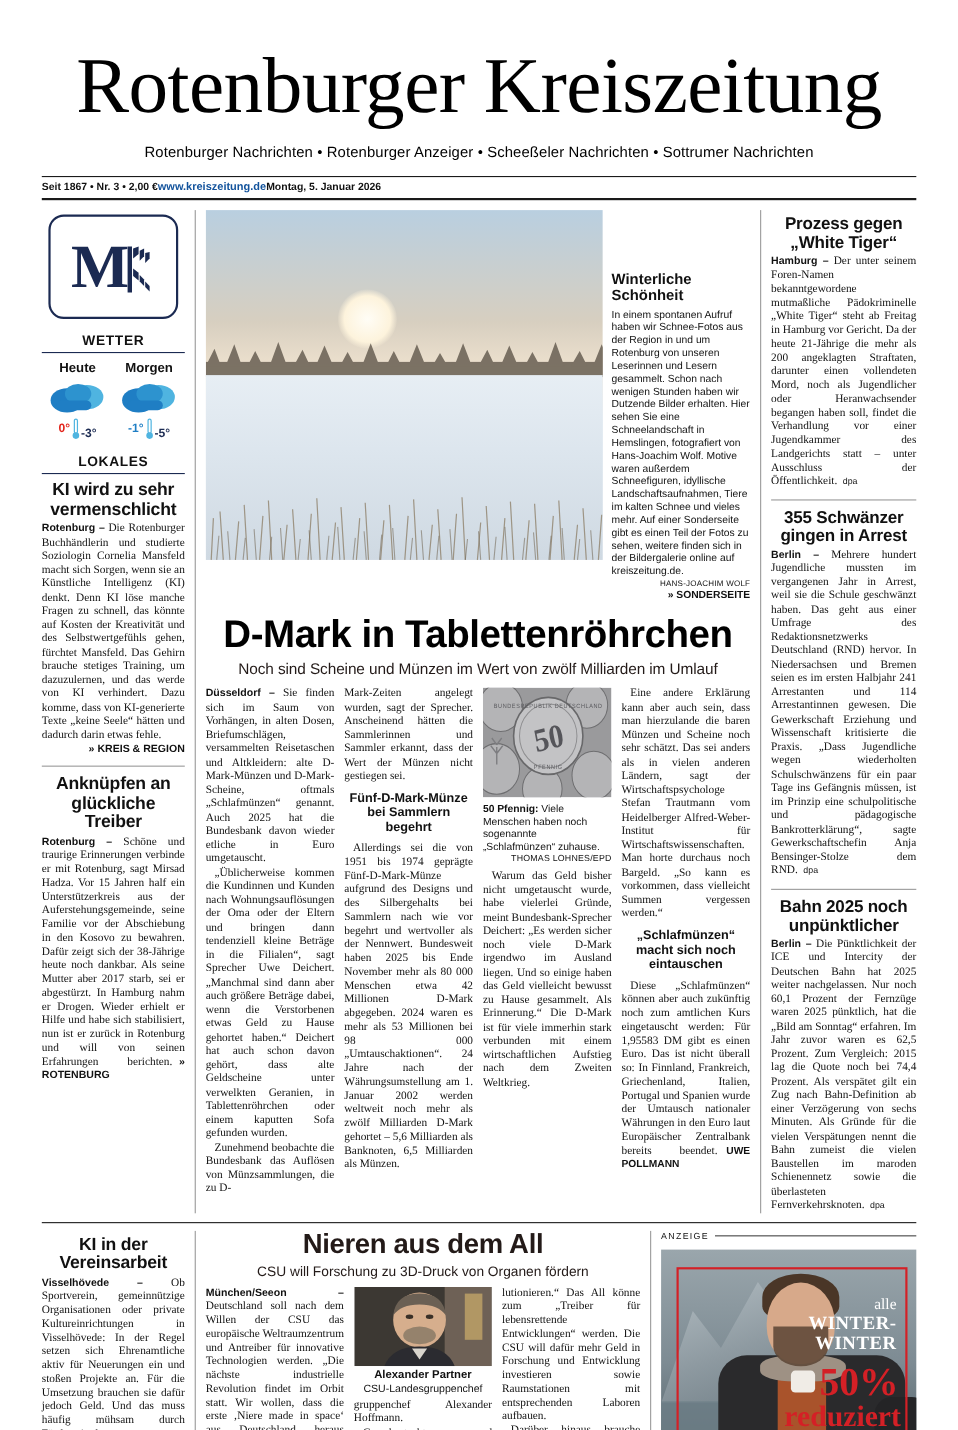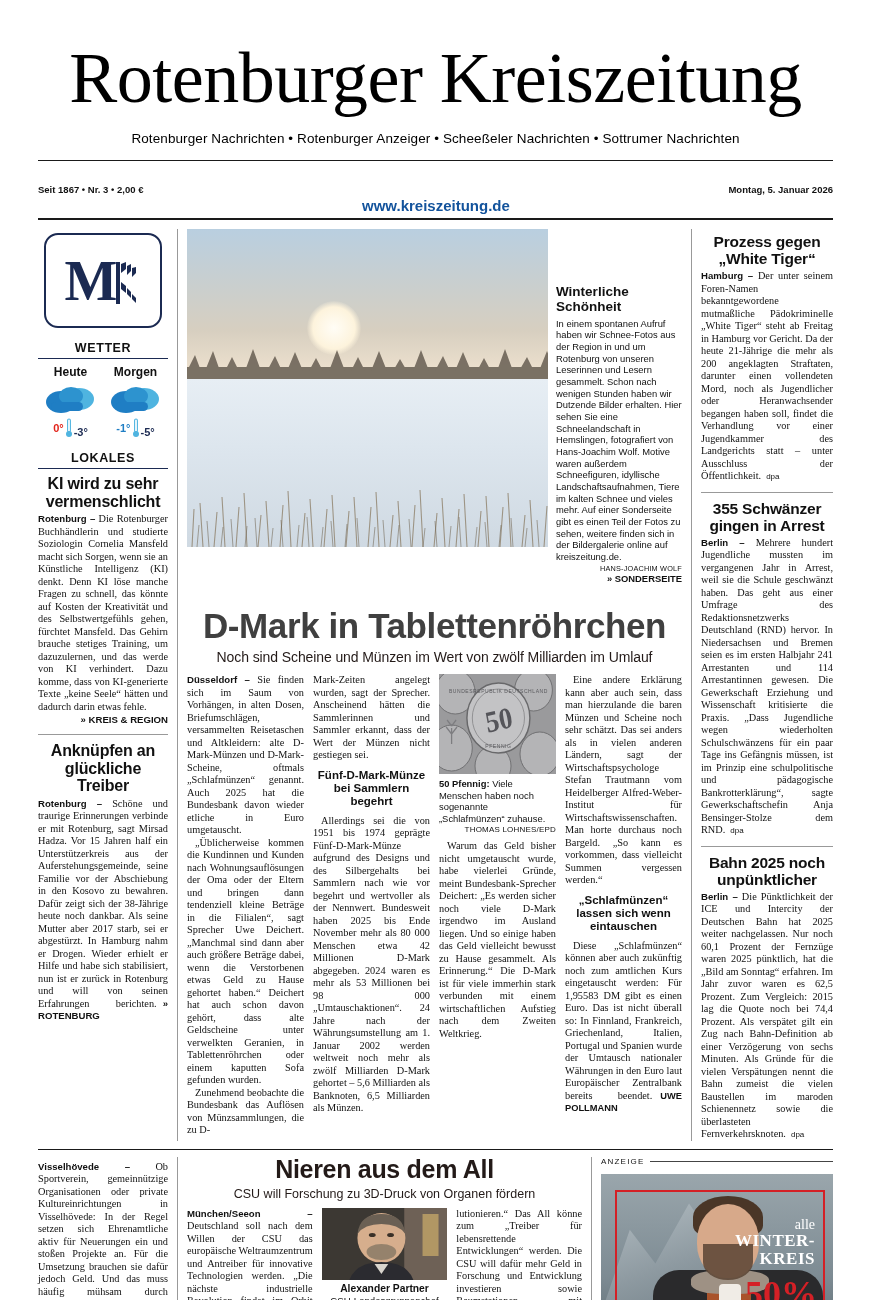--- a/index.html
+++ b/index.html
@@ -19,25 +19,25 @@
     font-family: "Liberation Serif", serif;
     font-size: 72px; font-weight: 400; text-align: center;
     letter-spacing: -0.5px; line-height: 1.0; color: #000;
   }
   .masthead-sub {
     text-align: center; font-family: "Liberation Sans", sans-serif;
     font-size: 13.5px; margin-top: 17px; color: #000; letter-spacing: 0.1px;
   }
   .masthead-rule-top { border-top: 1.5px solid #1a1a1a; margin-top: 14px; }
   .masthead-bar {
-    display: flex; align-items: center; justify-content: space-between;
+    display: flex; align-items: center; justify-content: flex-start;
     font-family: "Liberation Sans", sans-serif; font-size: 9.5px;
     font-weight: bold; padding: 4px 0 4px 0;
   }
-  .masthead-bar .mid { color: #13539c; font-size: 15px; margin-top: 32px; }
+  .masthead-bar .mid { color: #13539c; font-size: 10px; }
   .masthead-rule-bot { border-bottom: 2.5px solid #1a1a1a; }
 
   
   .grid-top { display: flex; margin-top: 9px; gap: 0; }
 
   
   .rail-left { width: 140px; flex: 0 0 140px; padding-right: 9px; border-right: 0.8px solid #999; }
   .logo-box {
     width: 118px; height: 95px; border: 2px solid #1b2a52; border-radius: 14px;
     margin: 4px auto 0 auto; display: flex; align-items: center; justify-content: center;
@@ -90,21 +90,21 @@
   .caption-col h3 {
     font-family: "Liberation Sans", sans-serif; font-size: 13.5px; font-weight: bold;
     line-height: 1.1; margin-bottom: 3px; margin-top: 56px;
   }
   .caption-body { font-family: "Liberation Sans", sans-serif; font-size: 9.4px; line-height: 1.24; }
   .credit { font-family: "Liberation Sans", sans-serif; font-size: 7.3px; text-align: right; margin-top: 2px; letter-spacing: 0.2px; }
   .sonder { font-family: "Liberation Sans", sans-serif; font-size: 9.4px; font-weight: bold; text-align: right; }
 
   .main-head {
     font-family: "Liberation Sans", sans-serif; font-size: 35px; font-weight: bold;
-    text-align: center; margin-top: 24px; line-height: 1.0; color: #404040; letter-spacing: -0.4px;
+    text-align: center; margin-top: 13px; line-height: 1.0; color: #000000; letter-spacing: -0.4px;
   }
   .main-sub {
     font-family: "Liberation Sans", sans-serif; font-size: 14px; text-align: center;
     margin-top: 6px; color: #231a18; letter-spacing: -0.1px;
   }
   .main-cols { display: flex; gap: 9px; margin-top: 9px; }
   .mcol { flex: 1 1 0; min-width: 0; }
   .sub-head {
     font-family: "Liberation Sans", sans-serif; font-size: 11.5px; font-weight: bold;
     text-align: center; line-height: 1.15; margin: 7px 0 6px 0;
@@ -351,21 +351,21 @@
               <text x="66" y="74" font-family="Liberation Sans, sans-serif" font-size="5.6" fill="#5a5a5e" text-anchor="middle" letter-spacing="0.6">PFENNIG</text>
               <path d="M14,70 l0,-16 M14,60 l-6,-7 M14,60 l6,-7 M14,52 l-5,-6 M14,52 l5,-6" stroke="#7d7d80" stroke-width="1.4" fill="none"></path>
             </svg>
           </div>
           <p class="photo-cap"><b>50 Pfennig:</b><span> Viele Menschen haben noch sogenannte „Schlafmünzen“ zuhause.</span></p>
           <div class="cap-credit">THOMAS LOHNES/EPD</div>
           <p class="body-text" style="text-indent:8px; margin-top:6px;">Warum das Geld bisher nicht umgetauscht wurde, habe vielerlei Gründe, meint Bundesbank-Sprecher Deichert: „Es werden sicher noch viele D-Mark irgendwo im Ausland liegen. Und so einige haben das Geld vielleicht bewusst zu Hause gesammelt. Als Erinnerung.“ Die D-Mark ist für viele immerhin stark verbunden mit einem wirtschaftlichen Aufstieg nach dem Zweiten Weltkrieg.</p>
         </div>
         <div class="mcol">
           <p class="body-text" style="text-indent:8px;">Eine andere Erklärung kann aber auch sein, dass man hierzulande die baren Münzen und Scheine noch sehr schätzt. Das sei anders als in vielen anderen Ländern, sagt der Wirtschaftspsychologe Stefan Trautmann vom Heidelberger Alfred-Weber-Institut für Wirtschaftswissenschaften. Man horte durchaus noch Bargeld. „So kann es vorkommen, dass vielleicht Summen vergessen werden.“</p>
-          <div class="sub-head">„Schlafmünzen“ lassen sich wenn eintauschen</div>
+          <div class="sub-head">„Schlafmünzen“ macht sich noch eintauschen</div>
           <p class="body-text" style="text-indent:8px;"><span>Diese „Schlafmünzen“ können aber auch zukünftig noch zum amtlichen Kurs eingetauscht werden: Für 1,95583 DM gibt es einen Euro. Das ist nicht überall so: In Finnland, Frankreich, Griechenland, Italien, Portugal und Spanien wurde der Umtausch nationaler Währungen in den Euro laut Europäischer Zentralbank bereits beendet.</span><span class="byline" style="margin-left:8px;">UWE POLLMANN</span></p>
         </div>
       </div>
     </div>
 
     <div class="rail-right">
       <div class="rail-art">
         <h2>Prozess gegen „White Tiger“</h2>
         <p class="body-text"><span class="dateline">Hamburg –</span><span> Der unter seinem Foren-Namen bekanntgewordene mutmaßliche Pädokriminelle „White Tiger“ steht ab Freitag in Hamburg vor Gericht. Da der heute 21-Jährige die mehr als 200 angeklagten Straftaten, darunter einen vollendeten Mord, noch als Jugendlicher oder Heranwachsender begangen haben soll, findet die Verhandlung vor einer Jugendkammer des Landgerichts statt – unter Ausschluss der Öffentlichkeit.</span><span class="dpa" style="display:inline; margin-left:5px;">dpa</span></p>
       </div>
@@ -384,20 +384,21 @@
         <p class="body-text"><span class="dateline">Berlin –</span><span> Die Pünktlichkeit der ICE und Intercity der Deutschen Bahn hat 2025 weiter nachgelassen. Nur noch 60,1 Prozent der Fernzüge waren 2025 pünktlich, hat die „Bild am Sonntag“ erfahren. Im Jahr zuvor waren es 62,5 Prozent. Zum Vergleich: 2015 lag die Quote noch bei 74,4 Prozent. Als verspätet gilt ein Zug nach Bahn-Definition ab einer Verzögerung von sechs Minuten. Als Gründe für die vielen Verspätungen nennt die Bahn zumeist die vielen Baustellen im maroden Schienennetz sowie die überlasteten Fernverkehrsknoten.</span><span class="dpa" style="display:inline; margin-left:5px;">dpa</span></p>
       </div>
     </div>
   </div>
 
   <div class="sep-heavy"></div>
   <div class="grid-bot">
 
     <div class="bot-left">
       <div class="rail-art">
+        <h2>KI in der Vereinsarbeit</h2>
         <p class="body-text"><span class="dateline">Vis­selhövede –</span><span> Ob Sportverein, gemeinnützige Organisationen oder private Kultureinrichtungen in Visselhövede: In der Regel setzen sich Ehrenamtliche aktiv für Neuerungen ein und stoßen Projekte an. Für die Umsetzung brauchen sie dafür jedoch Geld. Und das muss häufig mühsam durch Fördermittel zusammengesammelt werden. Um den Prozess zu erleichtern, kann gezielt Künstliche Intelligenz eingesetzt werden. Wie das geht, verrät Fördermittelberaterin Mira Pape.</span></p>
 
       </div>
 
     </div>
 
     <div class="bot-center">
       <div class="bot-head">Nieren aus dem All</div>
       <div class="bot-sub">CSU will Forschung zu 3D-Druck von Organen fördern</div>
       <div class="bot-cols">
@@ -449,21 +450,21 @@
           <div class="ad-shirt"></div>
 
           <div class="ad-hair"></div>
           <div class="ad-head"></div>
           <div class="ad-beard"></div>
         </div>
         <div class="ad-frame"></div>
         <div class="ad-txt1">
           <div class="l1">alle</div>
           <div class="l2">WINTER-</div>
-          <div class="l3">KREIS</div>
+          <div class="l3">WINTER</div>
         </div>
         <div class="ad-50">50%</div>
         <div class="ad-red2">reduziert</div>
         <div class="ad-winter">WINTER</div>
         <div class="ad-sale">SALE</div>
 
       </div>
     </div>
   </div>
 </div>

